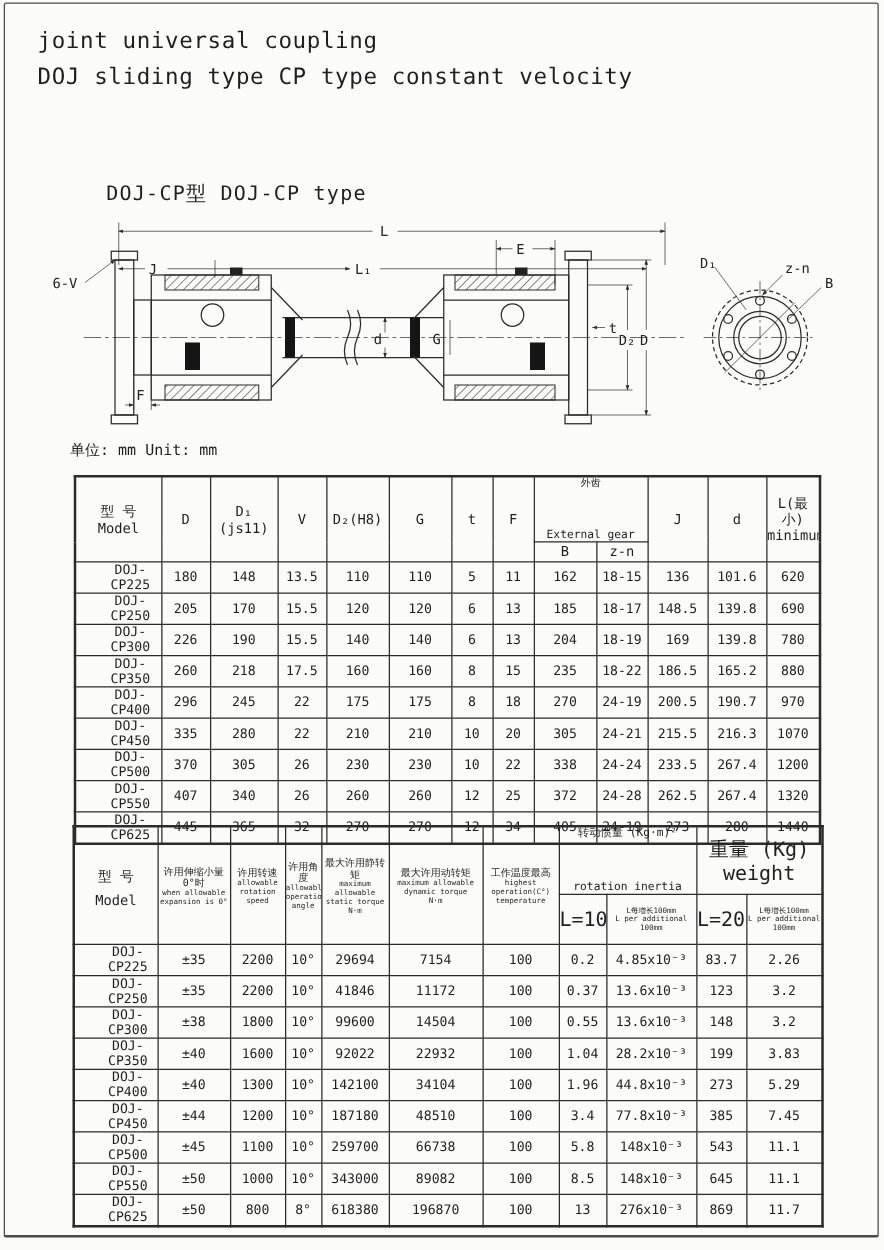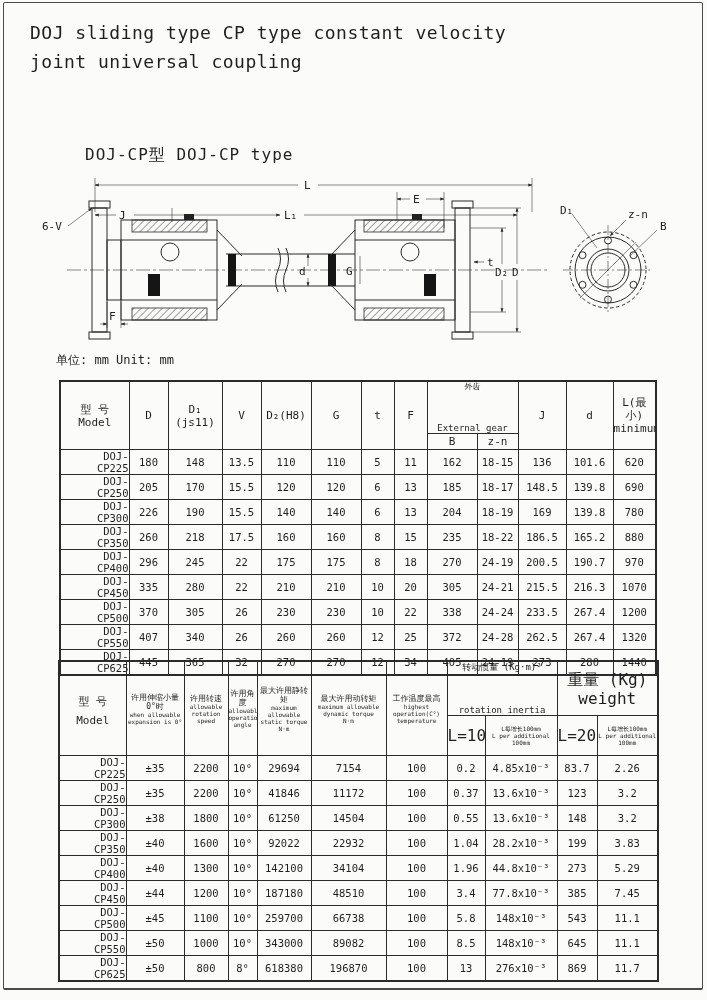--- a/index.html
+++ b/index.html
@@ -23,41 +23,41 @@
   svg.drawing .ln{stroke:#2b2b2b;stroke-width:1;fill:none;}
   svg.drawing .thin{stroke:#3a3a3a;stroke-width:0.6;fill:none;}
   svg.drawing text{font-family:"DejaVu Sans Mono",monospace;font-size:11px;fill:#222;}
   table{border-collapse:collapse;table-layout:fixed;background:#fff0;}
   .t1{position:absolute;left:59px;top:380px;width:596px;border:2px solid #2b2b2b;}
   .t2{position:absolute;left:58px;top:660px;width:599px;border:2px solid #2b2b2b;}
   th,td{border:1px solid #2b2b2b;text-align:center;vertical-align:middle;
         padding:0;font-weight:normal;overflow:hidden;}
   .t1 td{font-size:10.5px;height:23px;}
   .t2 td{font-size:10.5px;height:24px;}
-  .t1 td:first-child,.t2 td:first-child{text-align:right;padding-left:19px;}
+  .t1 td:first-child,.t2 td:first-child{text-align:center;padding-left:19px;}
   .t1 th{font-size:11px;line-height:13px;}
   .t1 .h-row1 th{height:30px;}
   .t1 .h-row2 th{height:15px;}
   .t2 .h-row1 th{height:24px;}
   .t2 .h-row2 th{height:39px;}
   .h-zh{font-size:8px;line-height:9px;display:block;}
   .h-en{font-size:6px;line-height:7px;display:block;}
   .h-big-zh{font-size:9px;line-height:11px;display:block;}
   .h-sub{font-size:16px;}
   .h-weight{font-size:16px;line-height:13px;}
   .small-fit{font-size:9px;display:block;line-height:10px;margin-top:32px;}
 </style>
 </head>
 <body>
 
 <div class="frame"></div>
 
 <div class="title-block">
+  <div class="title-en">joint universal coupling</div>
   <div class="title-en">DOJ sliding type CP type constant velocity</div>
-  <div class="title-en">joint universal coupling</div>
 </div>
 
 <div class="subtitle">DOJ-CP型 DOJ-CP type</div>
 
 <svg class="drawing" width="690" height="190" viewBox="0 0 690 190">
   <defs>
     <marker id="ar" viewBox="0 0 10 10" refX="9" refY="5" markerWidth="7" markerHeight="7" orient="auto-start-reverse">
       <path d="M0,1.5 L10,5 L0,8.5 z" fill="#2b2b2b"></path>
     </marker>
     <pattern id="ht" width="5" height="5" patternUnits="userSpaceOnUse" patternTransform="rotate(45)">
@@ -460,21 +460,21 @@
         <td>0.37</td>
         <td>13.6x10⁻³</td>
         <td>123</td>
         <td>3.2</td>
       </tr>
       <tr>
         <td>DOJ-CP300</td>
         <td>±38</td>
         <td>1800</td>
         <td>10°</td>
-        <td>61250</td>
+        <td>99600</td>
         <td>14504</td>
         <td>100</td>
         <td>0.55</td>
         <td>13.6x10⁻³</td>
         <td>148</td>
         <td>3.2</td>
       </tr>
       <tr>
         <td>DOJ-CP350</td>
         <td>±40</td>

